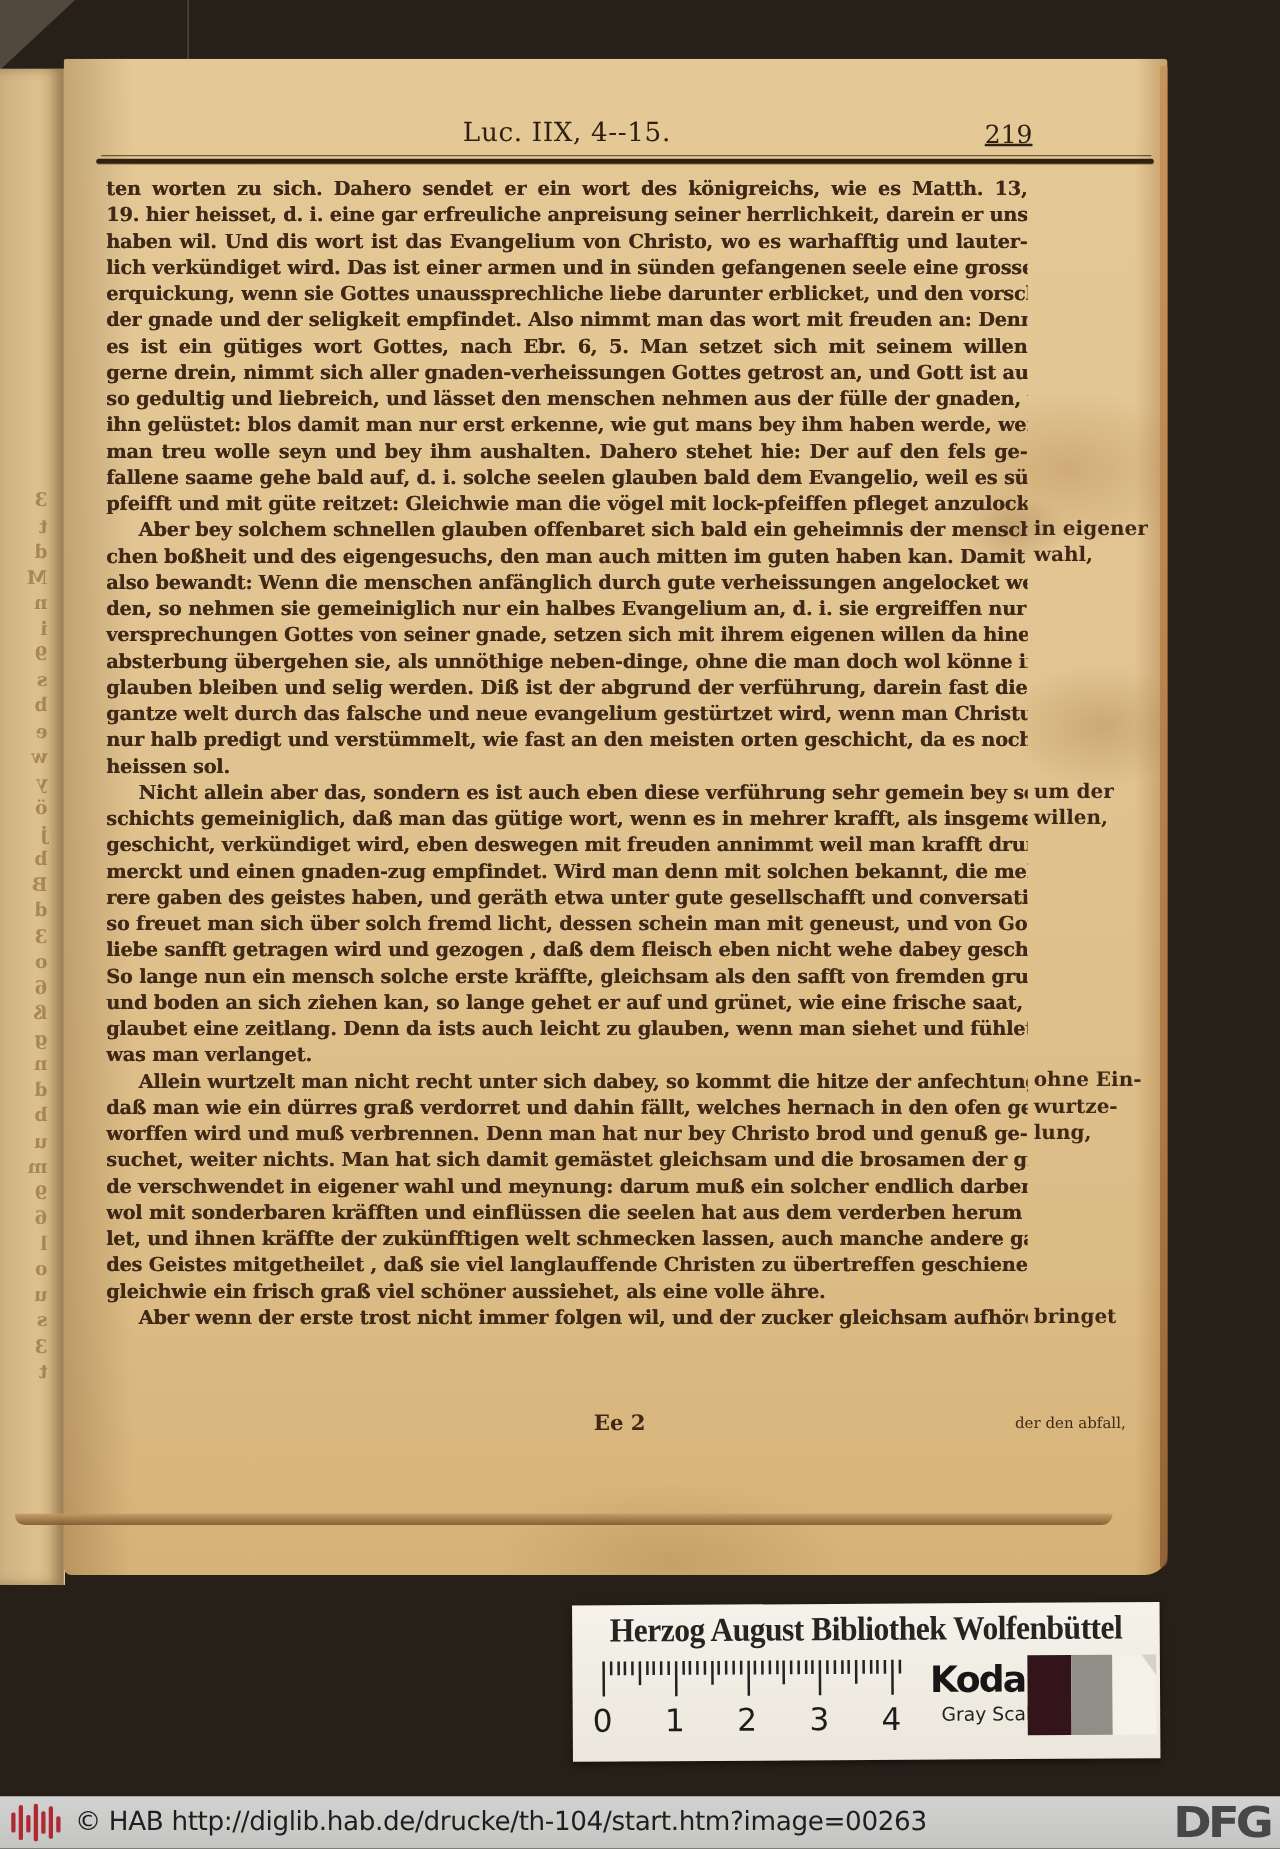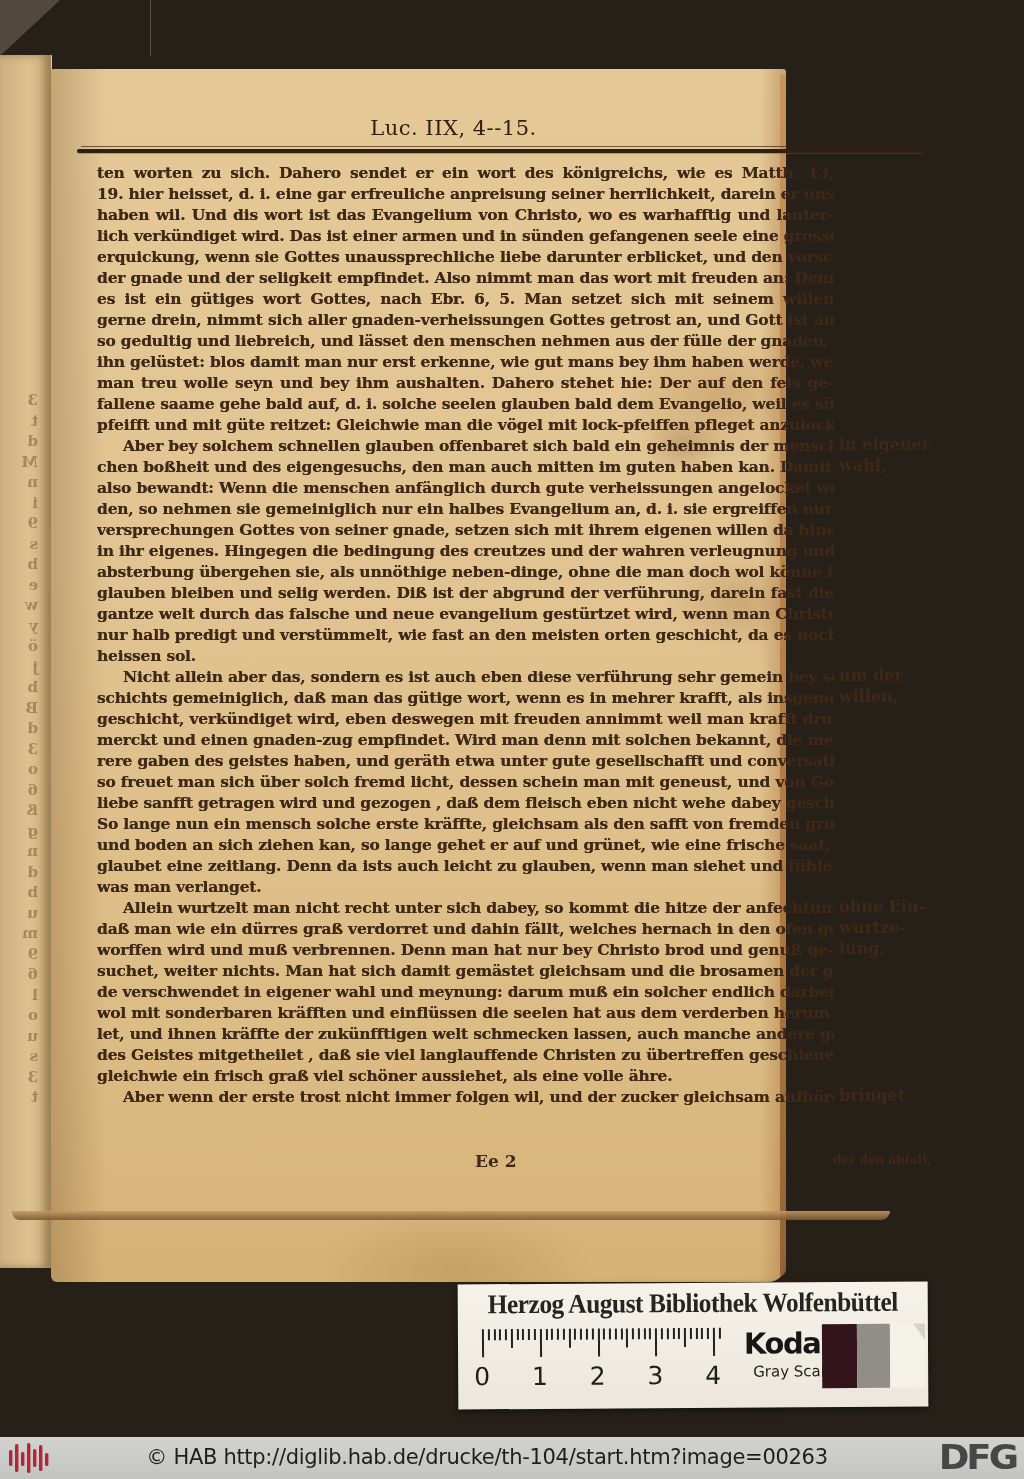--- a/index.html
+++ b/index.html
@@ -23,21 +23,21 @@
     border-right:1px solid rgba(246,232,200,.45);
   }
   .ghost-text{
     position:absolute;left:4px;top:335px;width:34px;
     font-size:15px;font-weight:bold;line-height:20.5px;
     color:rgba(96,60,26,.42);white-space:pre-line;
     transform:scaleX(-1);filter:blur(.4px);
   }
   
   .page{
-    position:absolute;left:51px;top:69px;width:735px;height:1213px;
+    position:absolute;left:51px;top:47px;width:883px;height:1213px;
     background:
       radial-gradient(ellipse 150px 90px at 91% 27%, rgba(165,112,52,.30), rgba(0,0,0,0) 70%),
       radial-gradient(ellipse 110px 70px at 94% 44%, rgba(150,100,45,.28), rgba(0,0,0,0) 70%),
       radial-gradient(ellipse 200px 90px at 55% 99%, rgba(140,95,45,.22), rgba(0,0,0,0) 70%),
       radial-gradient(ellipse 60px 40px at 86% 31%, rgba(110,62,24,.25), rgba(0,0,0,0) 70%),
       linear-gradient(90deg, rgba(118,80,40,.30), rgba(0,0,0,0) 55px),
       linear-gradient(270deg, rgba(150,92,40,.38), rgba(0,0,0,0) 26px),
       linear-gradient(180deg,#e4c997 0%,#e1c492 40%,#dcbc85 80%,#d5b277 100%);
     border-radius:2px 3px 18px 6px;
     color:var(--ink,#3f2817);
@@ -54,39 +54,39 @@
   }
   .running-head{position:absolute;left:34px;top:47px;width:737px;height:26px;}
   .head-title{
     position:absolute;left:0;right:0;text-align:center;
     font-size:21px;letter-spacing:.5px;color:#2e2012;font-weight:500;
   }
   .head-page{position:absolute;right:-4px;top:1px;font-size:20px;color:#2e2012;text-decoration:underline;}
   .rule-thin{position:absolute;left:30px;top:77px;width:840px;height:1px;background:rgba(58,37,18,.7);}
   .rule-thick{position:absolute;left:26px;top:80px;width:846px;height:4px;background:#31200f;border-radius:2px;box-shadow:0 1px 0 rgba(120,85,45,.4);}
   
-  .body-lines{position:absolute;left:34px;top:93px;width:737px;margin-left:12px;}
+  .body-lines{position:absolute;left:34px;top:93px;width:737px;}
   .line{position:relative;height:21px;}
   .line-text{
     width:737px;height:21px;overflow:hidden;box-sizing:border-box;
     font-size:15.5px;font-weight:bold;line-height:21px;letter-spacing:-.2px;
     text-align:justify;text-align-last:justify;
     color:var(--ink,#3f2817);text-shadow:0 0 .5px rgba(63,40,23,.8);
     white-space:nowrap;
   }
   .line-text.indent{padding-left:26px;}
   .line-text.end{text-align:left;text-align-last:left;}
   .margin-note{
     position:absolute;left:742px;top:0;width:120px;
     font-size:16px;font-weight:bold;line-height:20px;white-space:nowrap;
     color:var(--ink,#3f2817);
   }
   .signature-row{position:absolute;left:34px;top:1082px;width:737px;height:22px;}
   .signature-mark{position:absolute;left:390px;font-size:17px;font-weight:bold;color:var(--ink,#3f2817);}
-  .signature-note{position:absolute;left:727px;top:2px;width:140px;font-size:12px;font-weight:bold;white-space:nowrap;color:var(--ink,#3f2817);text-align:center;}
+  .signature-note{position:absolute;left:727px;top:2px;width:140px;font-size:12px;font-weight:normal;white-space:nowrap;color:var(--ink,#3f2817);}
   
   .color-card{
     position:absolute;left:458px;top:1283px;width:470px;height:125px;
     background:linear-gradient(180deg,#f5f2ea,#ebe7dc);
     transform:rotate(-.35deg);
     box-shadow:0 2px 6px rgba(0,0,0,.55);
     color:#24241f;
   }
   .card-title{
     position:absolute;left:0;top:5px;width:470px;text-align:center;
@@ -119,21 +119,21 @@
   .patch.gray{width:33px;background:var(--patch-gray,#908e86);}
   .patch.white{width:35px;background:linear-gradient(235deg,#d4d1c5 0 9px,var(--patch-white,#f4f1e9) 10px);}
   
   .footer-bar{
     position:absolute;left:0;top:1437px;width:1024px;height:42px;
     background:linear-gradient(180deg,#d2d2d0,#c4c4c2);
     font-family:"DejaVu Sans",sans-serif;
   }
   .hab-logo{position:absolute;left:8px;top:4px;}
   .copyright-url{
-    position:absolute;left:60px;right:110px;top:8px;text-align:center;
+    position:absolute;left:60px;right:110px;top:8px;
     font-size:21px;color:#1e1e1e;letter-spacing:-.3px;white-space:nowrap;
   }
   .dfg-logo{
     position:absolute;right:8px;top:1px;
     font-size:37px;font-weight:bold;letter-spacing:-3px;color:var(--dfg,#474747);
     transform:scaleY(.92);transform-origin:top;
   }
 </style>
 </head>
 <body>
@@ -238,23 +238,20 @@
         <span class="margin-note">wahl,</span>
       </div>
       <div class="line">
         <div class="line-text">also bewandt: Wenn die menschen anfänglich durch gute verheissungen angelocket wer-</div>
       </div>
       <div class="line">
         <div class="line-text">den, so nehmen sie gemeiniglich nur ein halbes Evangelium an, d. i. sie ergreiffen nur die</div>
       </div>
       <div class="line">
         <div class="line-text">versprechungen Gottes von seiner gnade, setzen sich mit ihrem eigenen willen da hinein, als</div>
-      </div>
-      <div class="line">
-        <div class="line-text">in ihr eigenes.  Hingegen die bedingung des creutzes und der wahren verleugnung und</div>
       </div>
       <div class="line">
         <div class="line-text">absterbung übergehen sie,  als unnöthige neben-dinge,  ohne die man doch wol könne im</div>
       </div>
       <div class="line">
         <div class="line-text">glauben bleiben und selig werden.  Diß ist der abgrund der verführung,  darein fast die</div>
       </div>
       <div class="line">
         <div class="line-text">gantze welt durch das falsche und neue evangelium gestürtzet wird,  wenn man Christum</div>
       </div>

